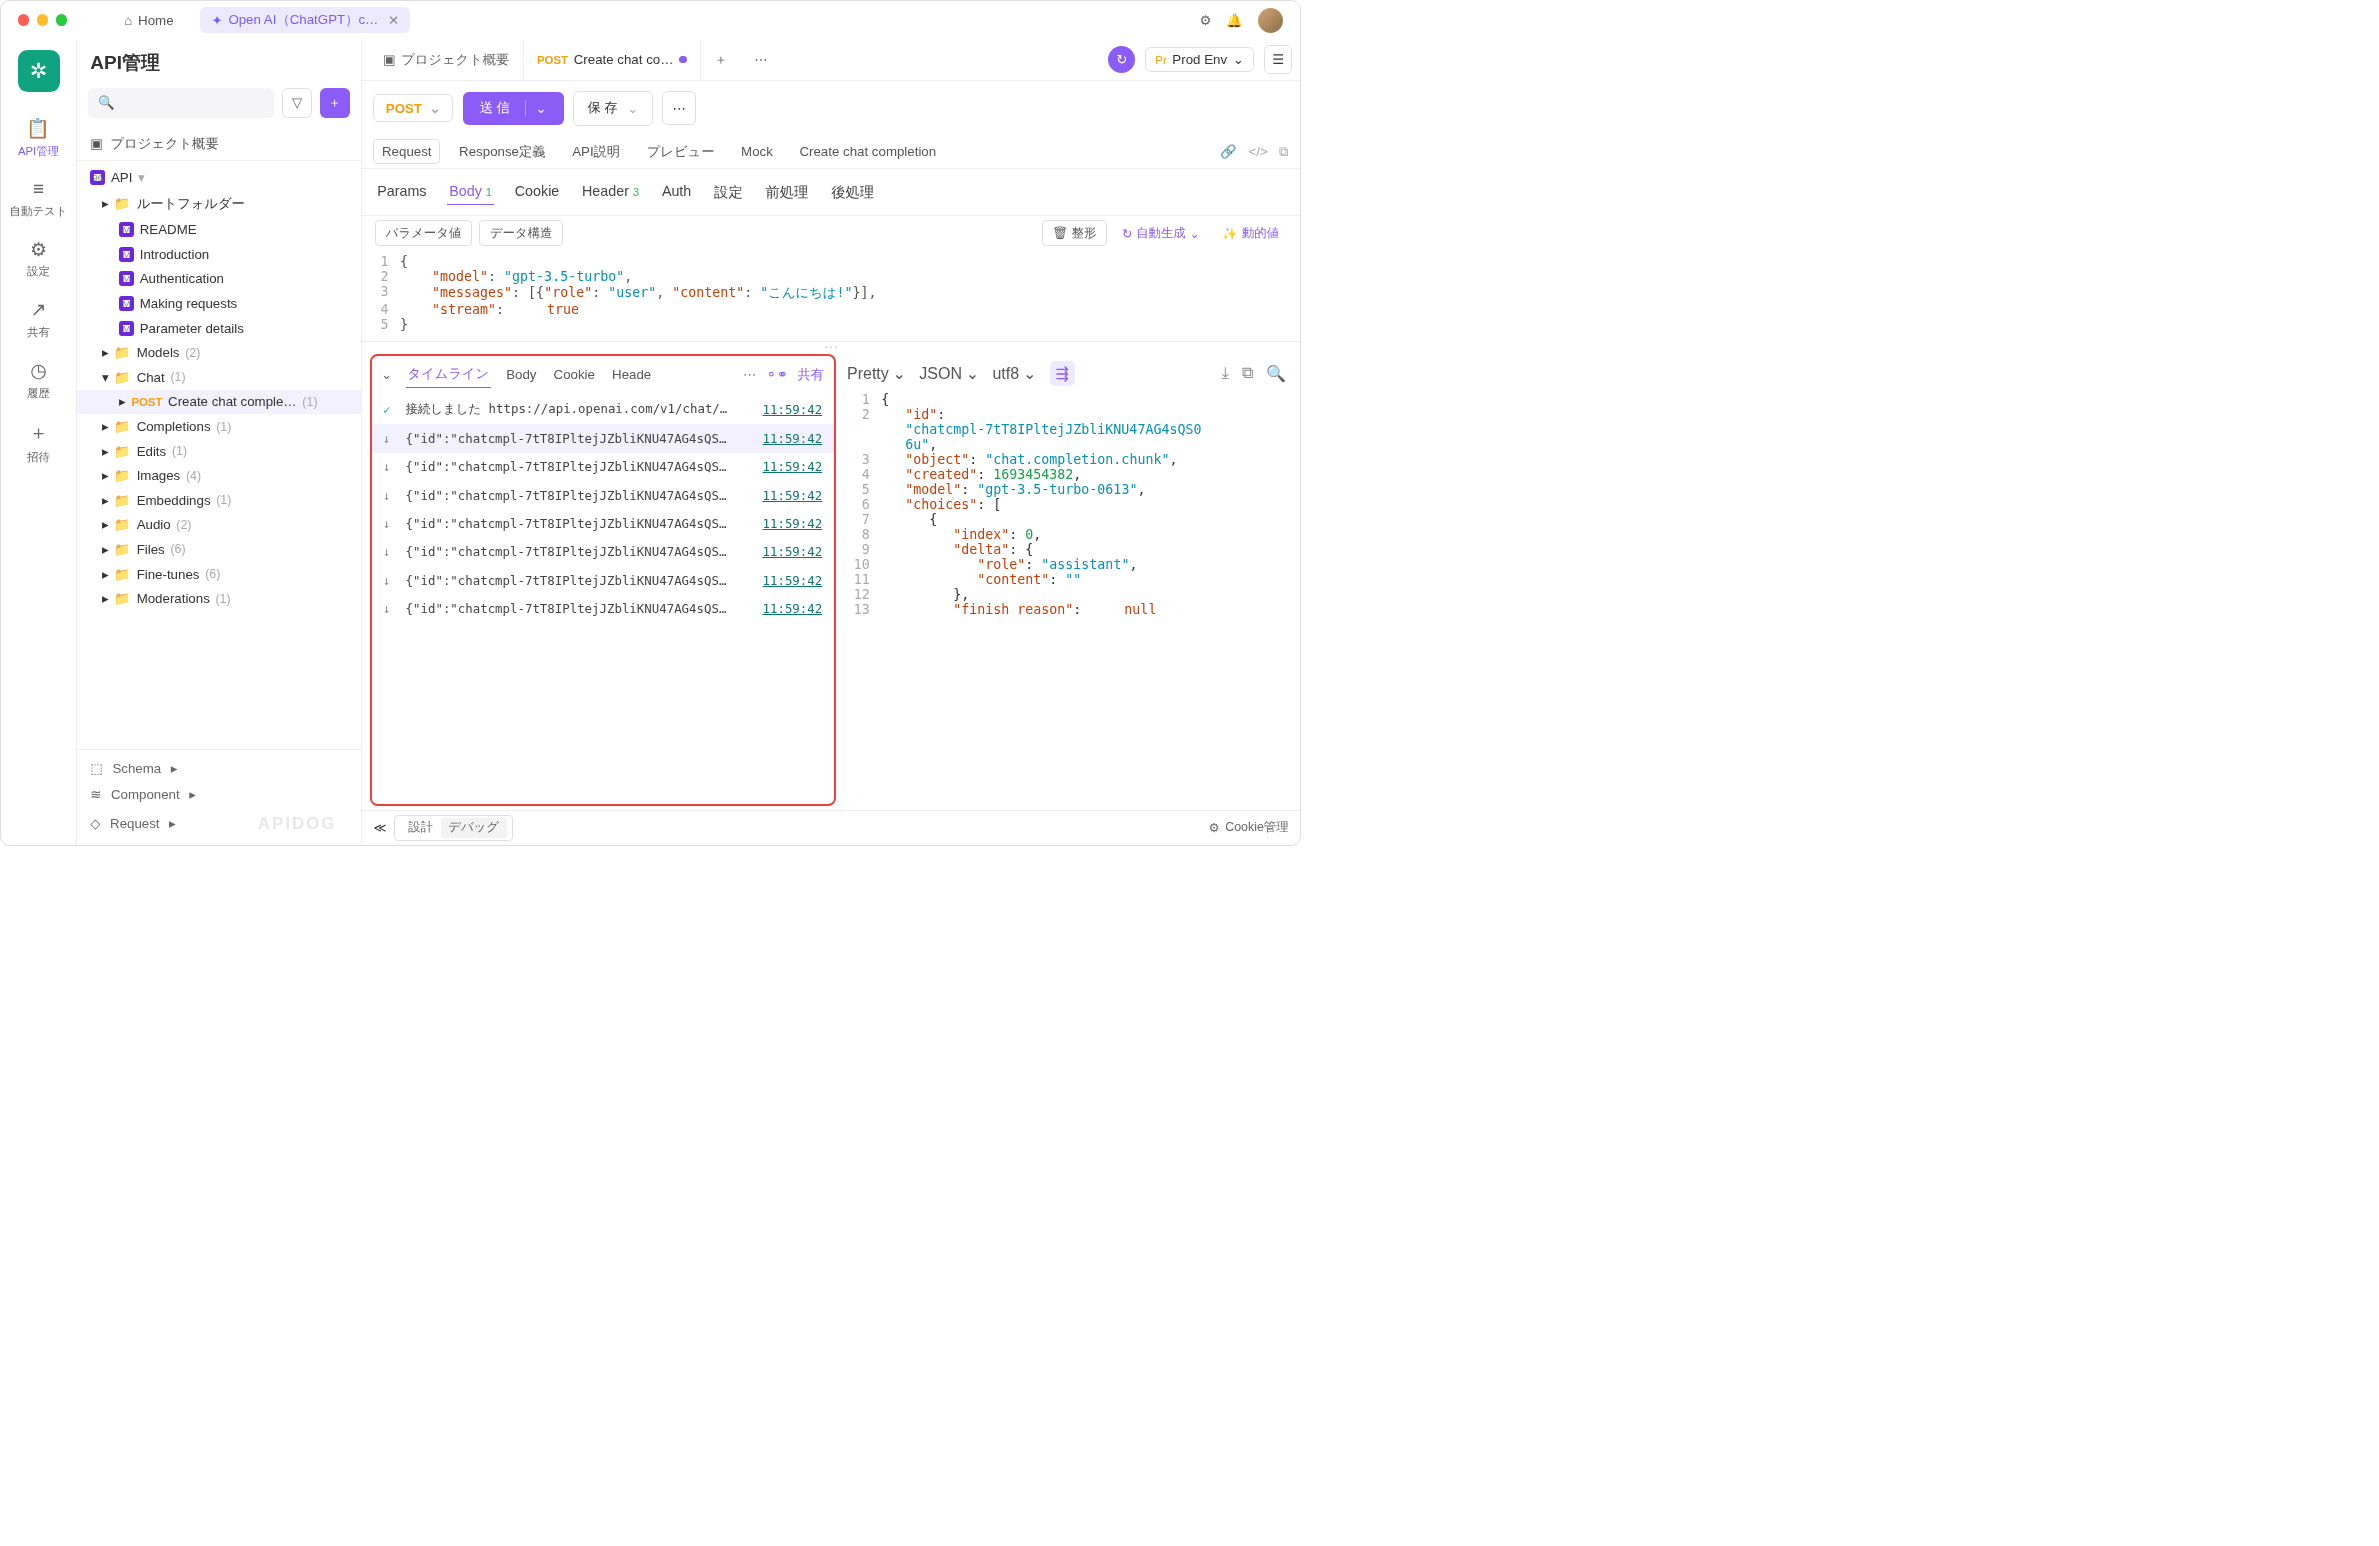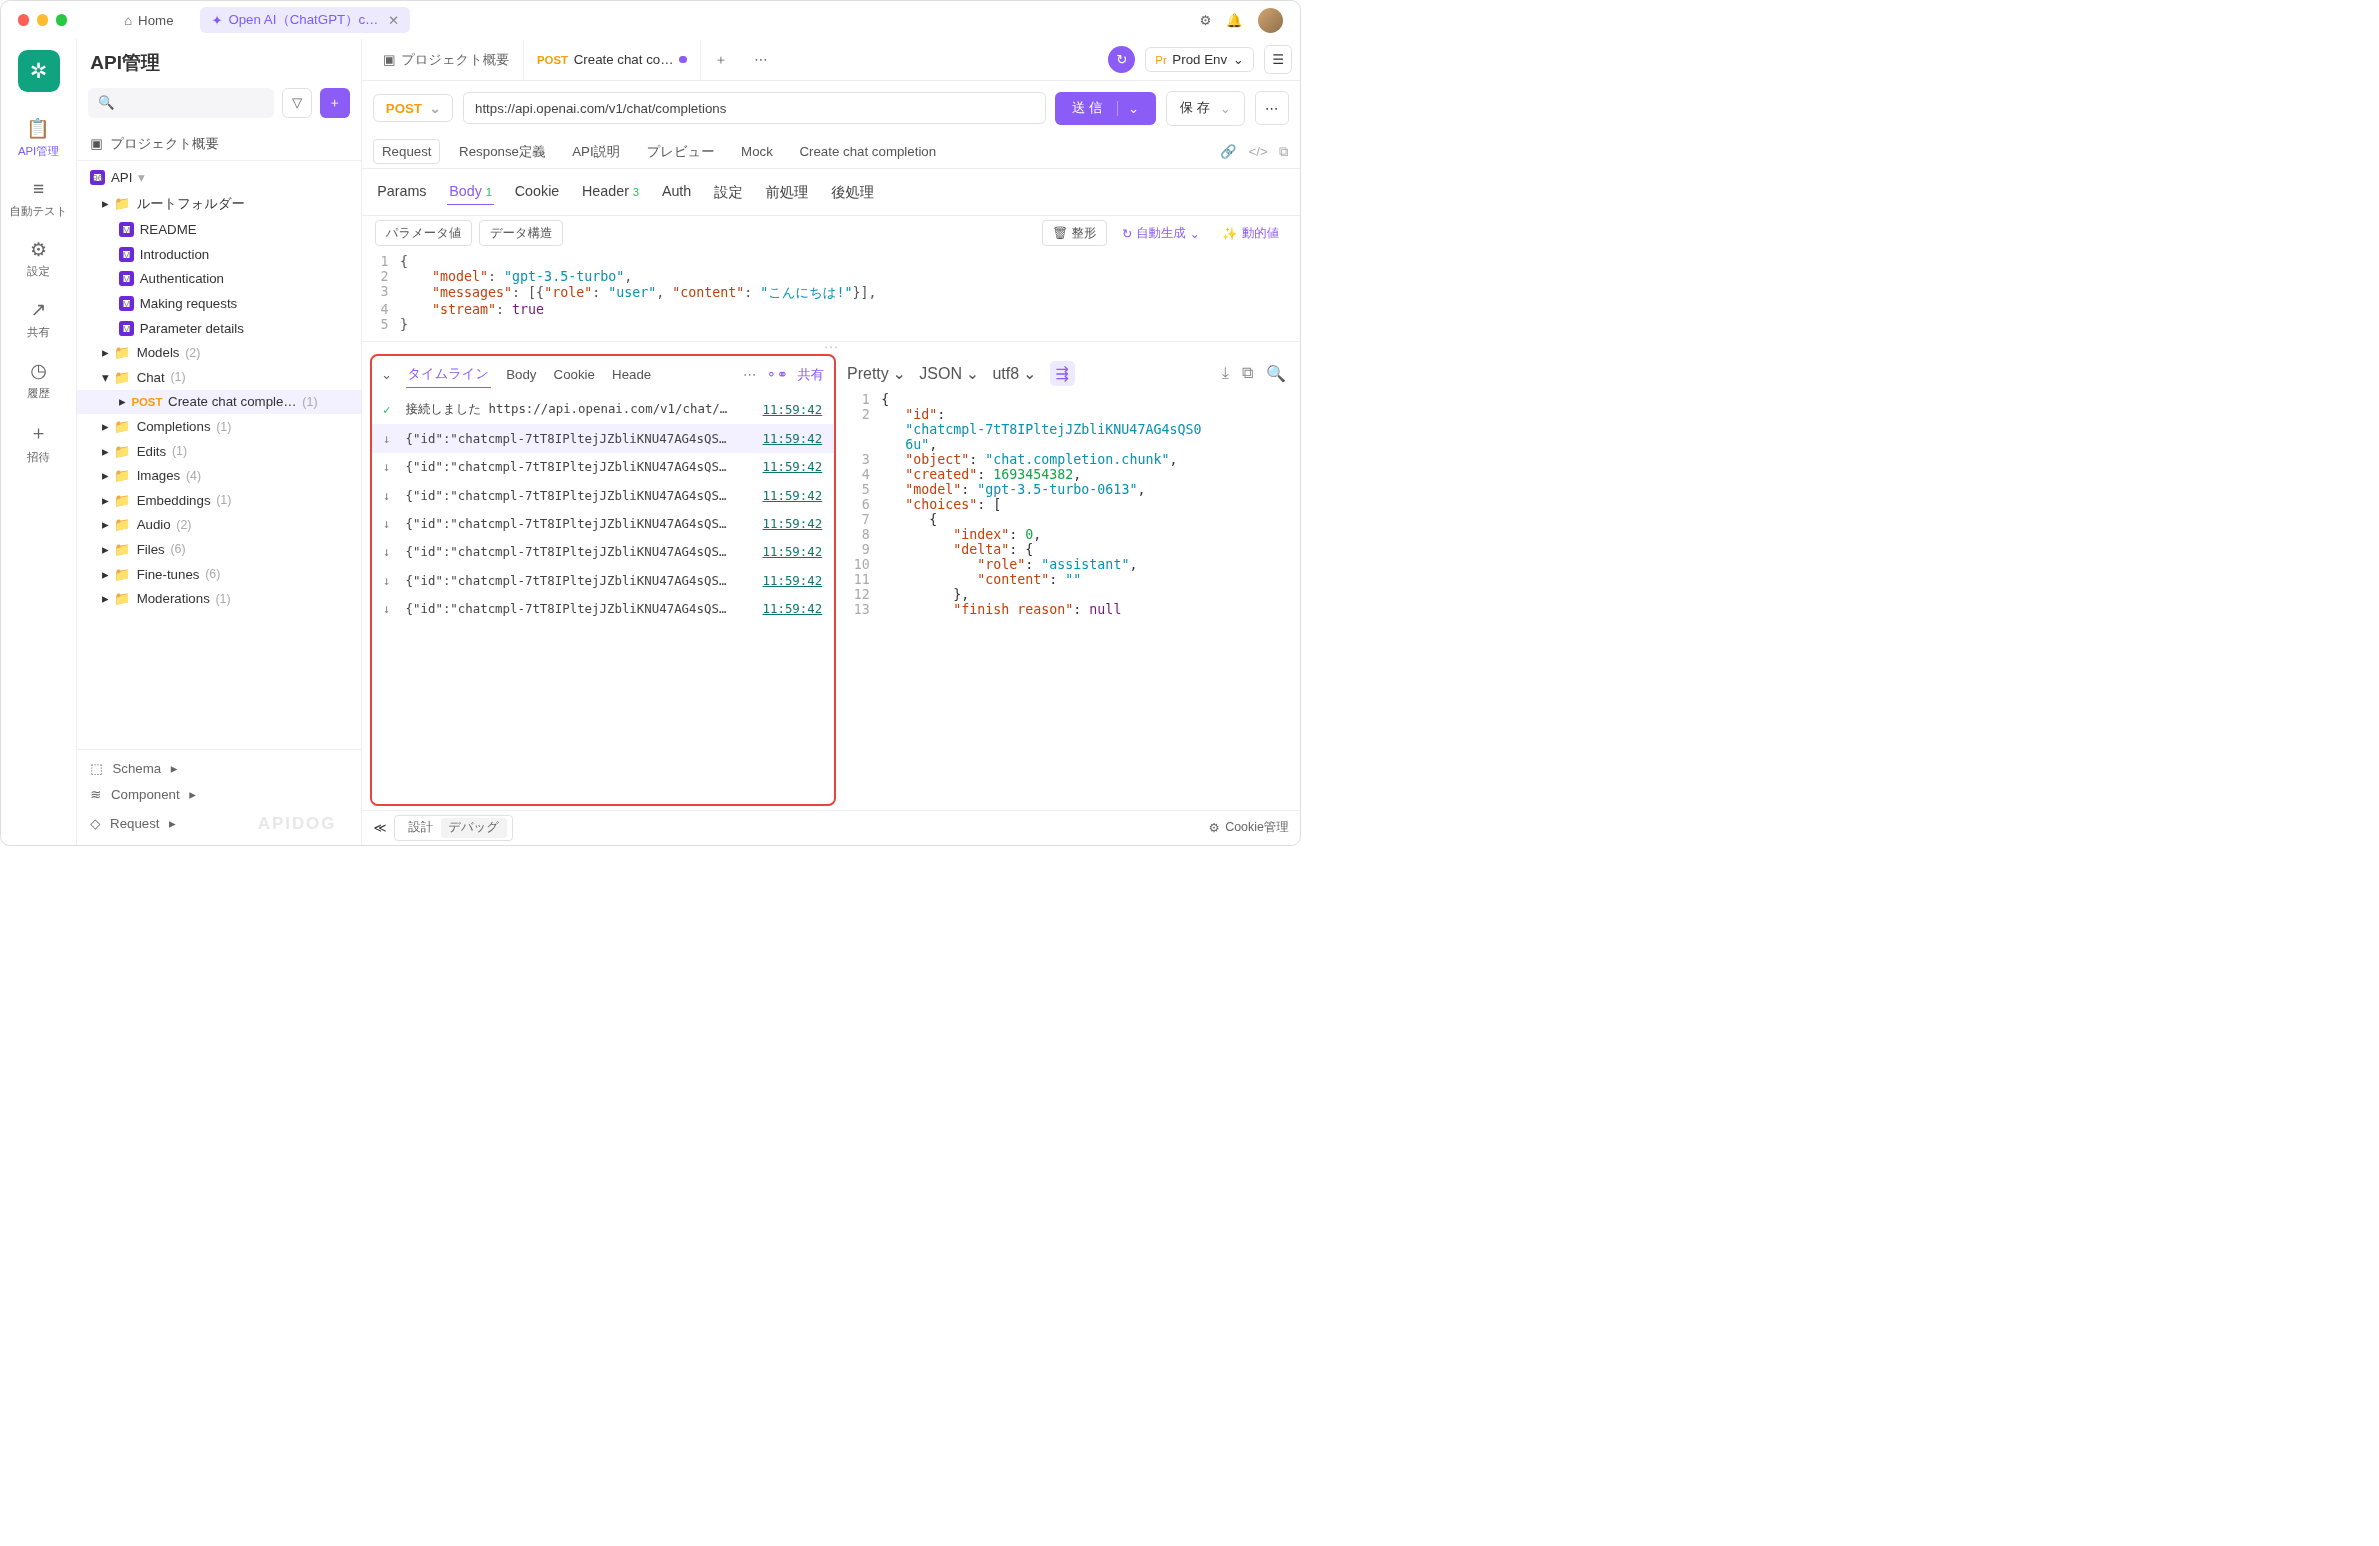--- a/index.html
+++ b/index.html
@@ -74,21 +74,21 @@
 
 .editor-tools { display: flex; align-items: center; gap: 7.6px; padding: 3.8px 13.3px; }
 .et-btn { border: 1px solid #e0e0e0; border-radius: 3.8px; padding: 3.8px 9.5px; font-size: 12.4px; color: #555; }
 .et-right { margin-left: auto; display: flex; gap: 7.6px; }
 .et-link { color: #8b5cf6; font-size: 12.4px; display: flex; align-items: center; gap: 3.8px; padding: 1.9px 7.6px; }
 
 .code { font-family: ui-monospace, Menlo, monospace; font-size: 13.3px; padding: 3.8px 0 9.5px; border-bottom: 1px solid #eee; }
 .code-line { display: flex; }
 .gutter { width: 38px; text-align: right; padding-right: 11.4px; color: #aaa; user-select: none; }
 .cl { white-space: pre; }
-.key { color: #c2410c; } .str { color: #0891b2; } .pun { color: #555; } .kw { color: #701a75; } .num { color: #16a34a; }
+.key { color: #c2410c; } .str { color: #0891b2; } .pun { color: #555; } .kw { color: #c2410c; margin-left: 35px; } .num { color: #16a34a; }
 
 .drag-handle { text-align: center; color: #ccc; font-size: 15px; padding: 0; line-height: 9.5px; }
 
 .resp { display: flex; flex: 1; min-height: 0; }
 .resp-left { width: 466px; border: 2.9px solid #e5453b; border-radius: 7.6px; margin: 1.9px 3.8px 3.8px 7.6px; display: flex; flex-direction: column; min-height: 0; }
 .rl-tabs { display: flex; align-items: center; padding: 5.7px 9.5px; gap: 13.3px; font-size: 13.3px; }
 .rl-chevron { color: #666; }
 .rl-tab { color: #555; padding: 3.8px 1.9px; }
 .rl-tab.active { color: #8b5cf6; border-bottom: 1.9px solid #8b5cf6; }
 .rl-share { margin-left: auto; display: flex; align-items: center; gap: 9.5px; color: #8b5cf6; }
@@ -321,21 +321,20 @@
           </div>
         <div class="menu-btn">☰</div>
       </div>
     </div>
 
     <div class="req-bar">
       <div class="method-sel">
           <span>POST</span>
           <span style="color:#aaa">⌄</span>
         </div>
-      <div class="url-input">https://api.openai.com/v1/chat/completions</div>
       <div class="send-btn">
           <span>送 信</span>
           <span class="send-caret">⌄</span>
         </div>
       <div class="save-btn">
           <span>保 存</span>
           <span style="color:#aaa">⌄</span>
         </div>
       <div class="icon-btn">⋯</div>
     </div>

